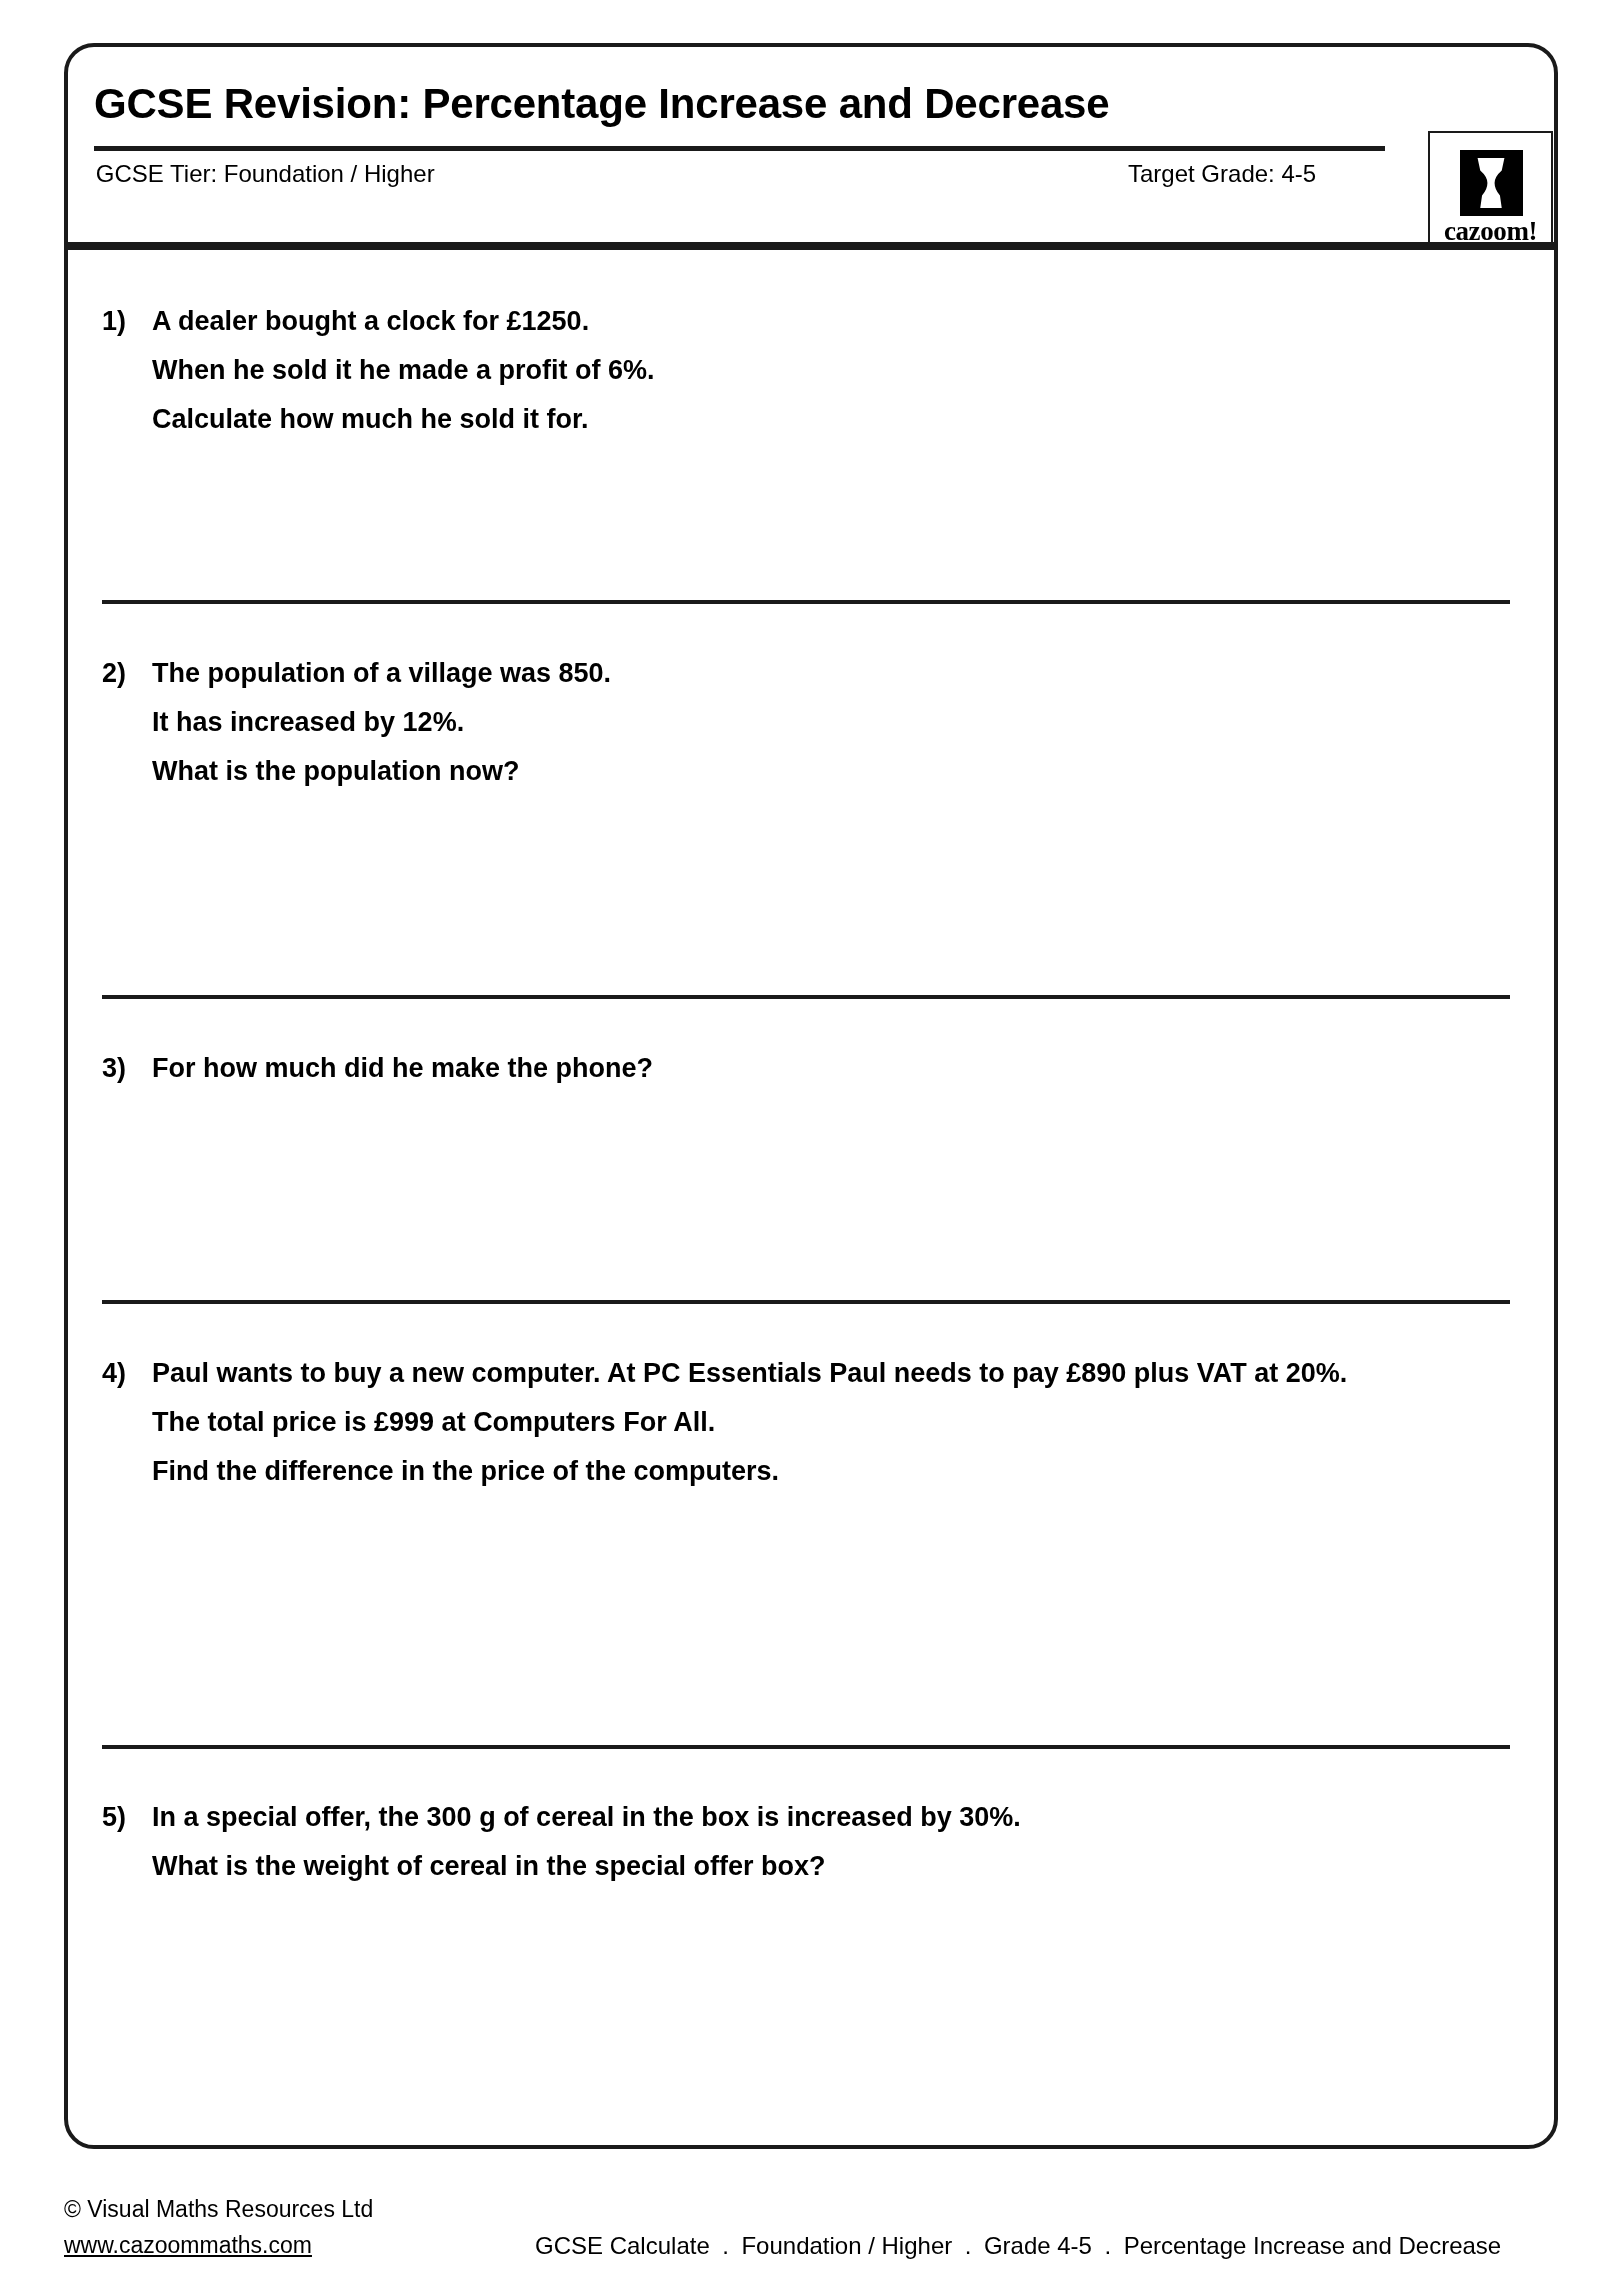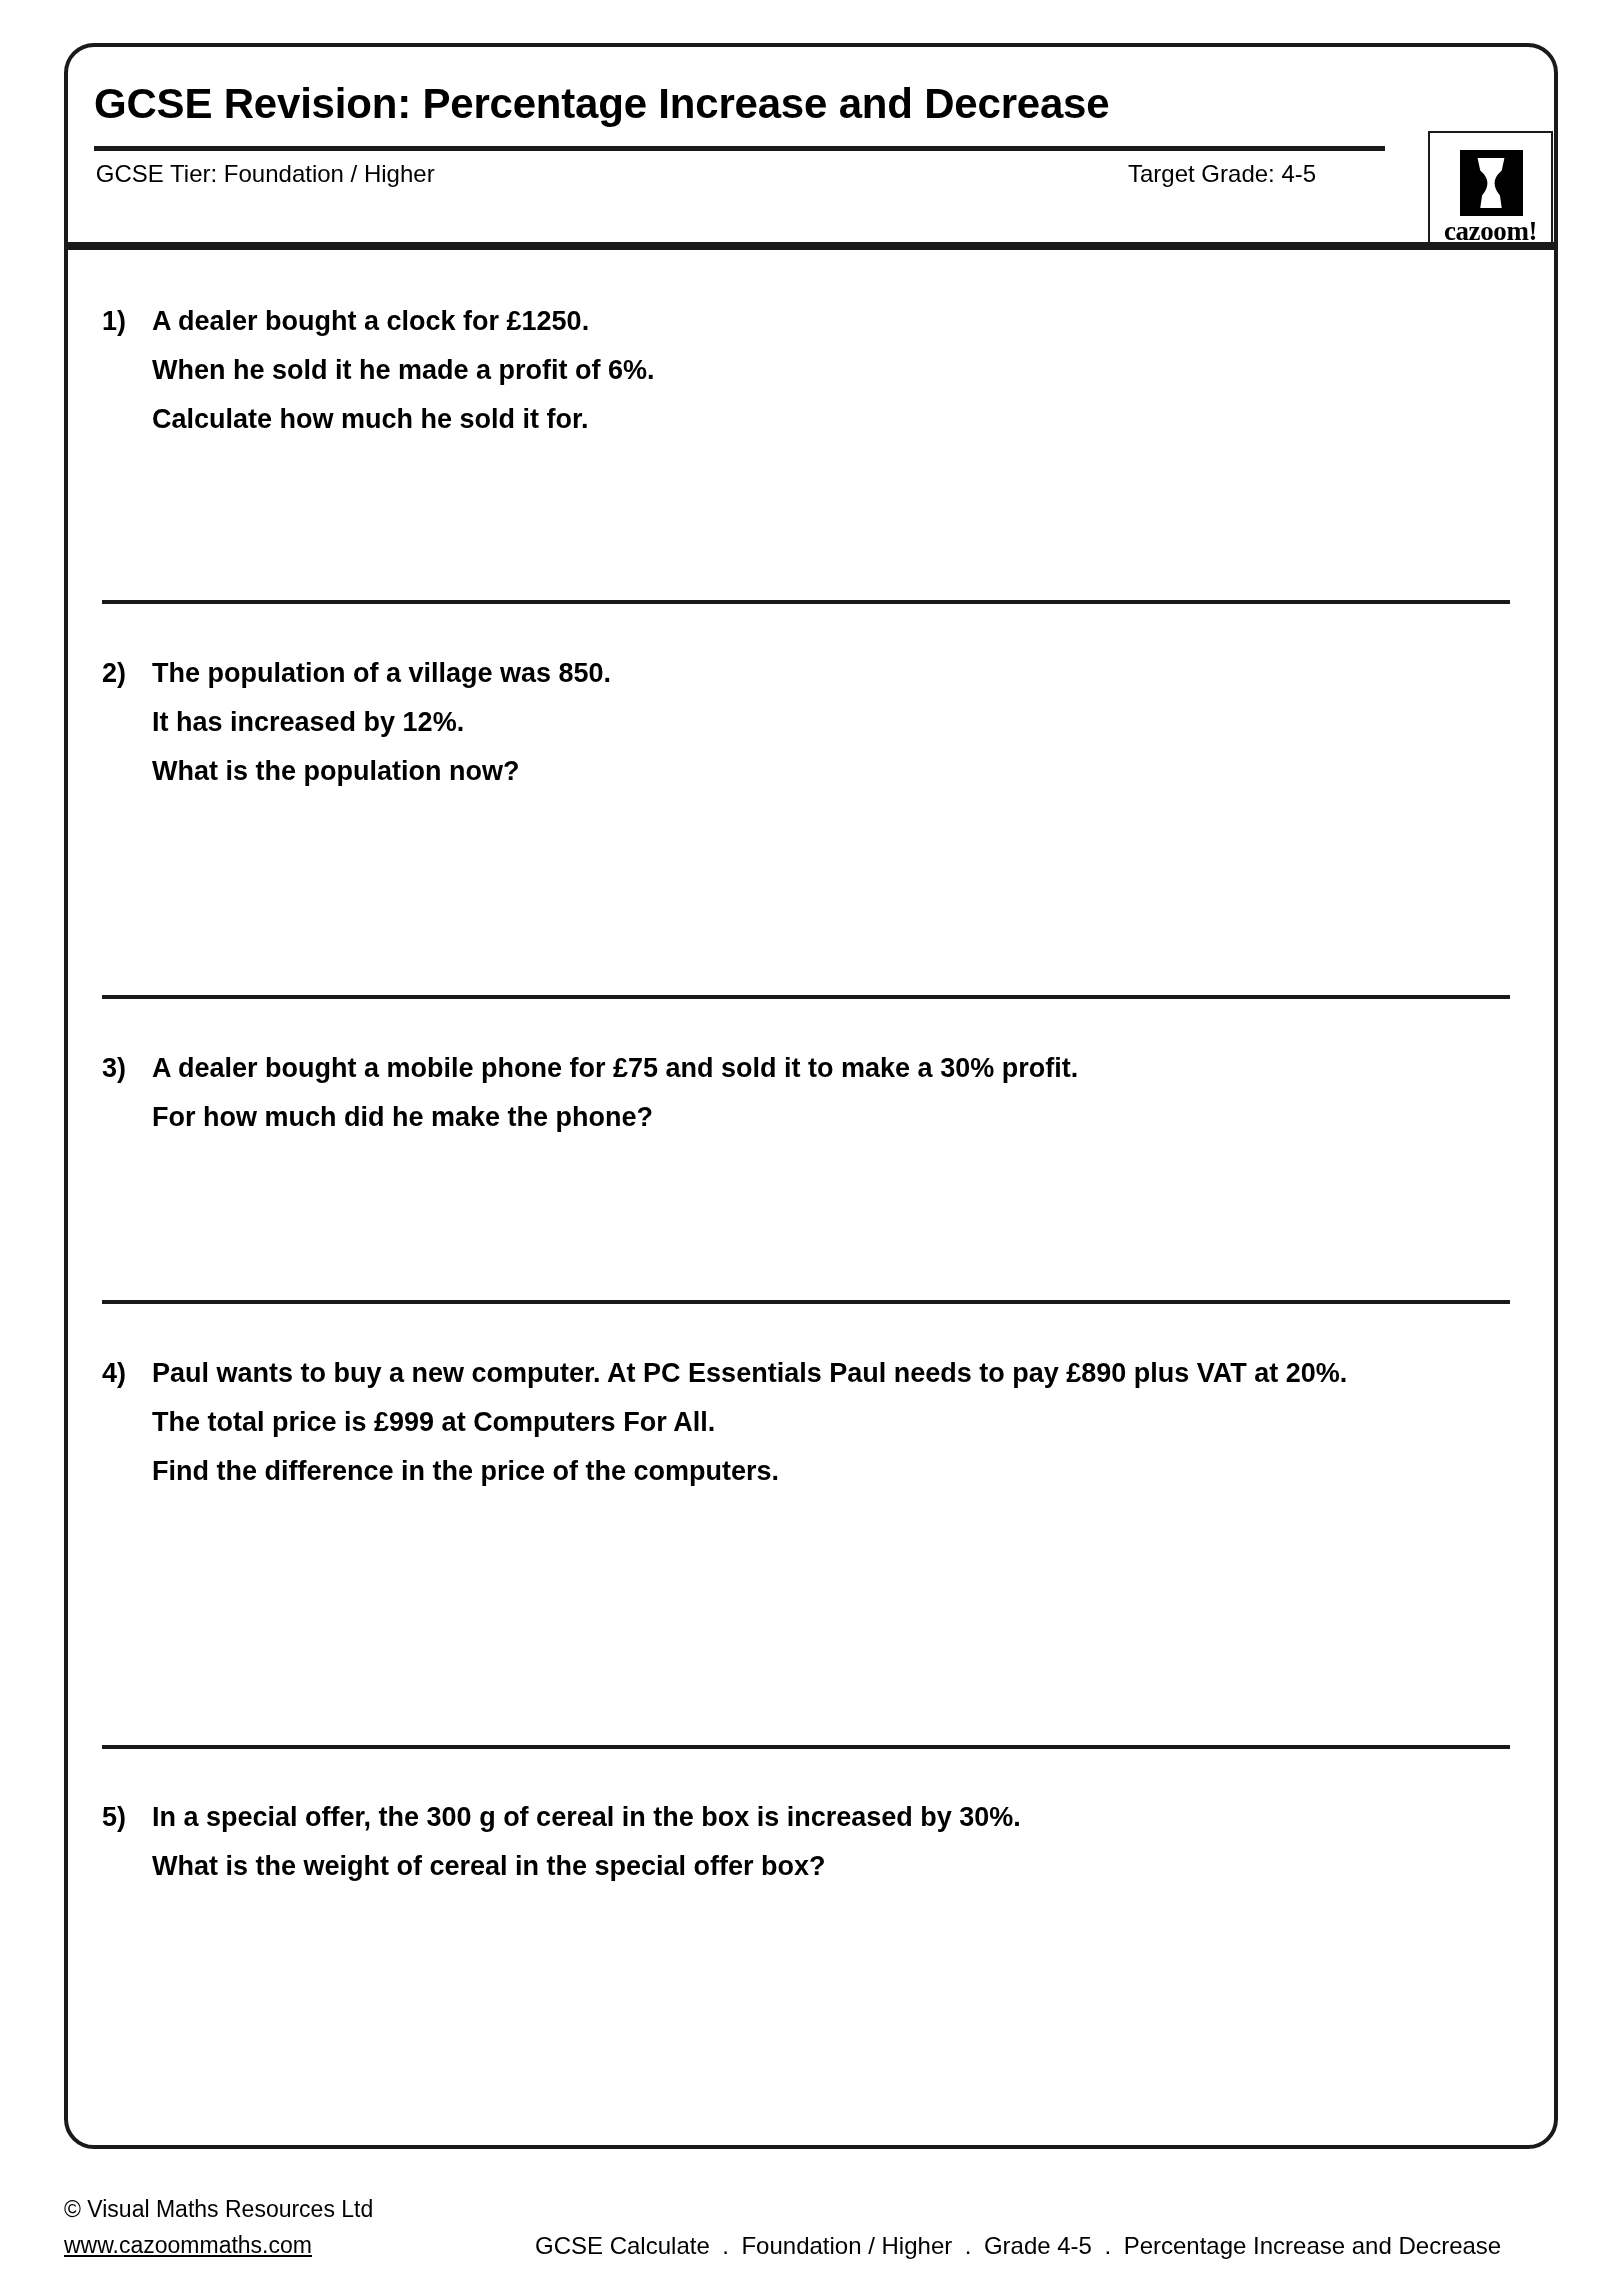--- a/index.html
+++ b/index.html
@@ -270,21 +270,20 @@
           <div class="q-line">What is the population now?</div>
         </div>
       </div>
     </div>
     <div class="q-rule" id="r2"></div>
 
     <div class="question" id="q3">
       <div class="q-row">
         <div class="q-num">3)</div>
         <div class="q-lines">
-          <div class="q-line">A dealer bought a mobile phone for £75 and sold it to make a 30% profit.</div>
           <div class="q-line">For how much did he make the phone?</div>
         </div>
       </div>
     </div>
     <div class="q-rule" id="r3"></div>
 
     <div class="question" id="q4">
       <div class="q-row">
         <div class="q-num">4)</div>
         <div class="q-lines">

